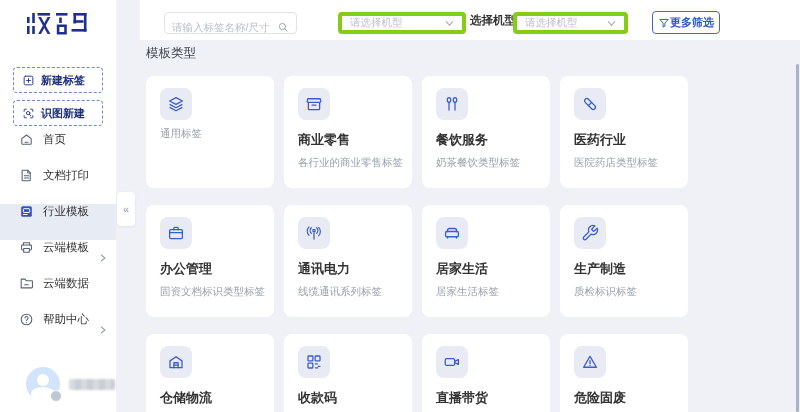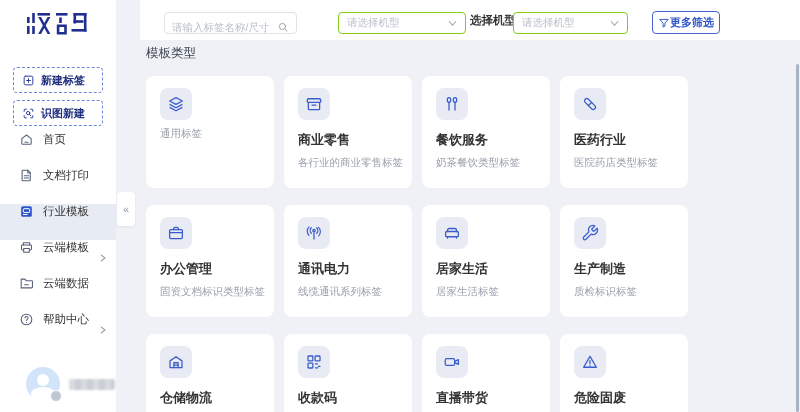--- a/index.html
+++ b/index.html
@@ -39,21 +39,21 @@
   .topbar { position:absolute; left:140px; top:0; width:660px; height:40px; background:#fff; }
   .search-box { position:absolute; left:6px; top:12px; width:133px; height:22px; border:1px solid #dfe2e8; border-radius:4px;
                 background:#fff; display:flex; align-items:flex-end; padding:0 7px; gap:4px;margin-left:18px; }
   .search-box input { flex:1; min-width:0; border:none; outline:none; font-size:10.5px; color:#333; background:transparent;
                       font-family:inherit; }
   .search-box input::placeholder { color:#b9bec8; }
   .search-box svg { width:12px; height:12px; color:#9aa1ad; flex:none; }
   .bar-label { position:absolute; top:0; height:40px; display:flex; align-items:center; font-size:11.5px; font-weight:700; color:#333; white-space:nowrap; }
   #lbl-series { left:156px;margin-left:43px; }
   #lbl-model  { left:330px; }
-  .select { position:absolute; top:12px; height:22px; border:1px solid #84cc16; border-radius:4px; background:#fff;
+  .select { position:absolute; top:12px; height:22px; border:4px solid #84cc16; border-radius:4px; background:#fff;
             display:flex; align-items:center; justify-content:space-between; padding:0 8px; font-size:10.5px; color:#b9bec8;
             cursor:pointer; white-space:nowrap; }
   #sel-series { left:198px; width:128px; }
   #sel-model  { left:373px; width:115px; }
   .select svg { width:9px; height:9px; color:#aeb4bf; flex:none; }
   .more-btn { position:absolute; left:512px; top:11px; width:68px; height:23px; border:1px solid #4465cf; border-radius:4px;
               background:#fff; display:flex; align-items:center; justify-content:center; color:#2f55c8;
               font-size:11px; font-weight:700; cursor:pointer; white-space:nowrap; }
   .more-btn svg { width:12px; height:12px; }
 

